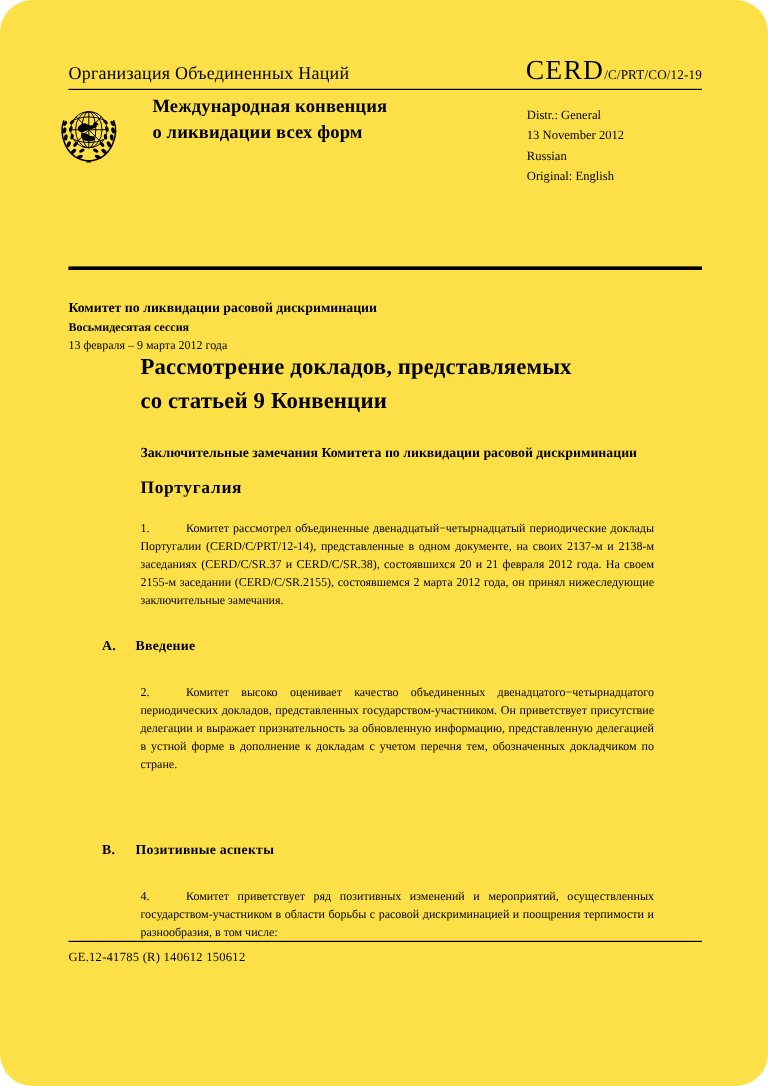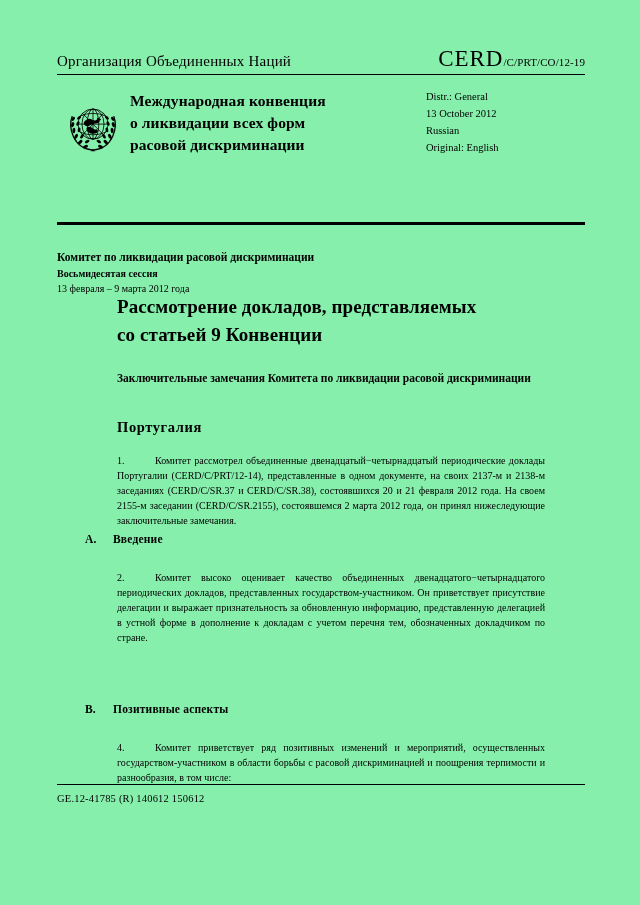--- a/index.html
+++ b/index.html
@@ -13,21 +13,22 @@
     font-family: "Liberation Serif", "DejaVu Serif", serif;
     color: #000000;
     position: relative;
     overflow: hidden;
   }
   .page {
     position: absolute;
     left: 0; top: 0;
     width: 640px;
     height: 905px;
-    background: #86efac;
+    background: #fde047;
+    border-radius: 27px;
   }
 
   
   .masthead {
     position: absolute;
     left: 57px;
     top: 46px;
     width: 528px;
   }
   .masthead-row {
@@ -61,25 +62,26 @@
   }
   .rule-thick {
     border: 0;
     border-top: 3px solid #000;
     margin: 0;
     width: 528px;
   }
 
   .title-zone {
     position: absolute;
-    left: 64px;
+    left: 45px;
     top: 78px;
     width: 528px;
     display: flex;
-    align-items: flex-end;
+    align-items: flex-start;
+    gap: 16px;
   }
   .emblem {
     width: 58px;
     height: 58px;
     flex: 0 0 58px;
     margin-top: 4px;
   }
   .conv-title {
     margin-left: 8px;
     width: 290px;
@@ -141,21 +143,21 @@
     letter-spacing: 0.1px;
   }
   .doc-heading div { white-space: nowrap; }
   .sub-heading {
     margin-top: 22px;
     font-size: 11.5px;
     font-weight: bold;
     line-height: 1.45;
   }
   .country-heading {
-    margin-top: 32px;
+    margin-top: 12px;
     font-size: 14.5px;
     font-weight: bold;
     letter-spacing: 0.6px;
   }
 
   p.para {
     font-size: 10px;
     line-height: 1.5;
     text-align: justify;
     margin: 17px 0 0 0;
@@ -285,25 +287,24 @@
           <ellipse cx="74" cy="55" rx="4.2" ry="2.4" transform="rotate(80 74 55)"></ellipse>
           <ellipse cx="69" cy="66" rx="4.2" ry="2.4" transform="rotate(52 69 66)"></ellipse>
           <ellipse cx="60" cy="75" rx="4.2" ry="2.4" transform="rotate(28 60 75)"></ellipse>
           <path d="M50 88 l-4 4 h8 z"></path>
         </g>
       </svg>
     </div>
     <div class="conv-title">
       <div>Международная конвенция</div>
       <div>о ликвидации всех форм</div>
-      <div>расовой дискриминации</div>
     </div>
     <div class="distr-block">
       <div>Distr.: General</div>
-      <div>13 October 2012</div>
+      <div>13 November 2012</div>
       <div>Russian</div>
       <div>Original: English</div>
     </div>
   </div>
 
   <div class="sep-rule">
     <hr class="rule-thick">
   </div>
 
   <div class="committee">

